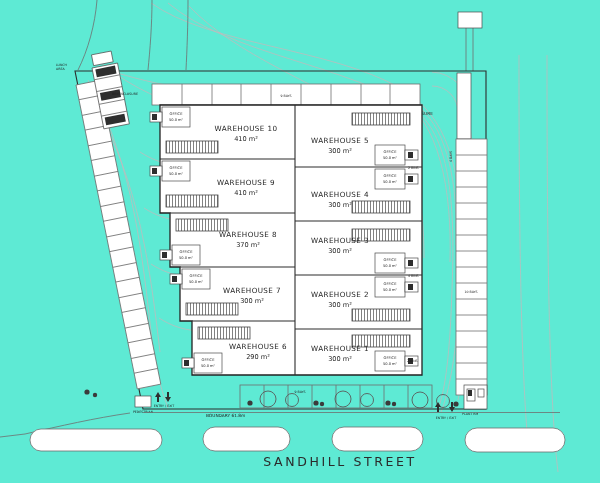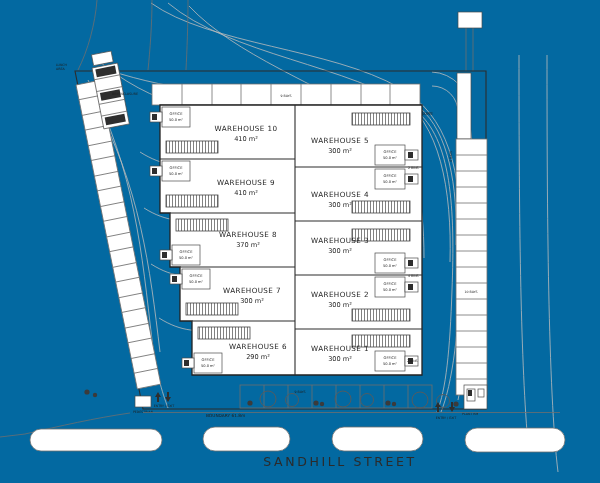--- a/index.html
+++ b/index.html
@@ -1,16 +1,16 @@
 <!DOCTYPE html>
 <html><head>
 <meta charset="utf-8">
 <style>
   html,body{margin:0;padding:0;background:#fff;}
-  #stage{width:600px;height:483px;background:#0369a1;position:relative;overflow:hidden;}
+  #stage{width:600px;height:483px;background:#5eead4;position:relative;overflow:hidden;}
   svg{display:block}
   text{font-family:"DejaVu Sans", sans-serif; fill:#1f1f1f;}
   .t3  {font-size:3.2px;}
   .t35 {font-size:3.6px;}
   .t4  {font-size:4.3px;}
   .wn  {font-size:7.2px; letter-spacing:.4px; text-anchor:middle;}
   .wa  {font-size:6.6px; text-anchor:middle;}
   .street{font-size:12.5px; letter-spacing:2.6px; text-anchor:middle; fill:#2b2b2b;}
   .mid {text-anchor:middle;}
   .bl  {stroke:#2c2c2c; stroke-width:1.1; fill:none;}

